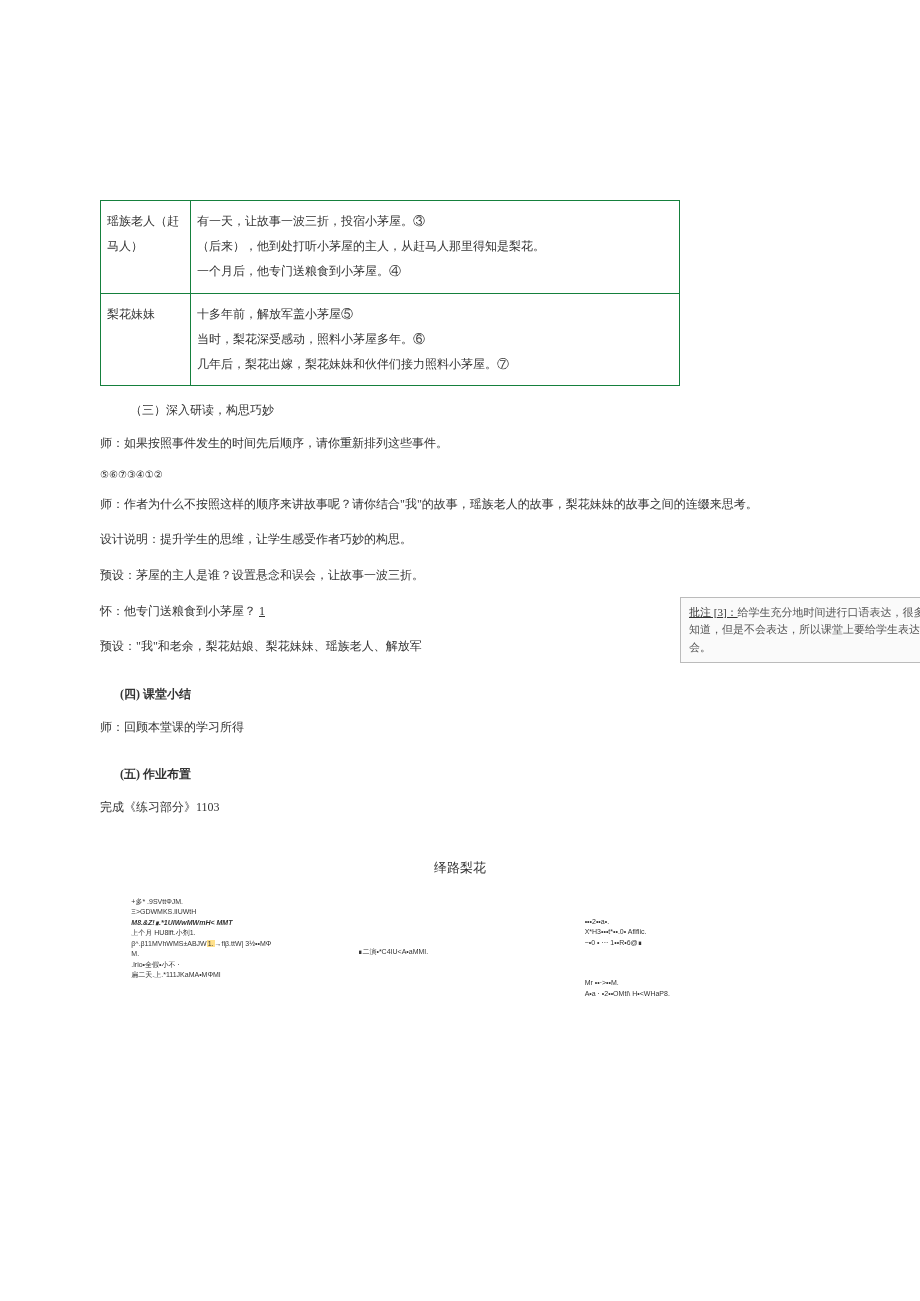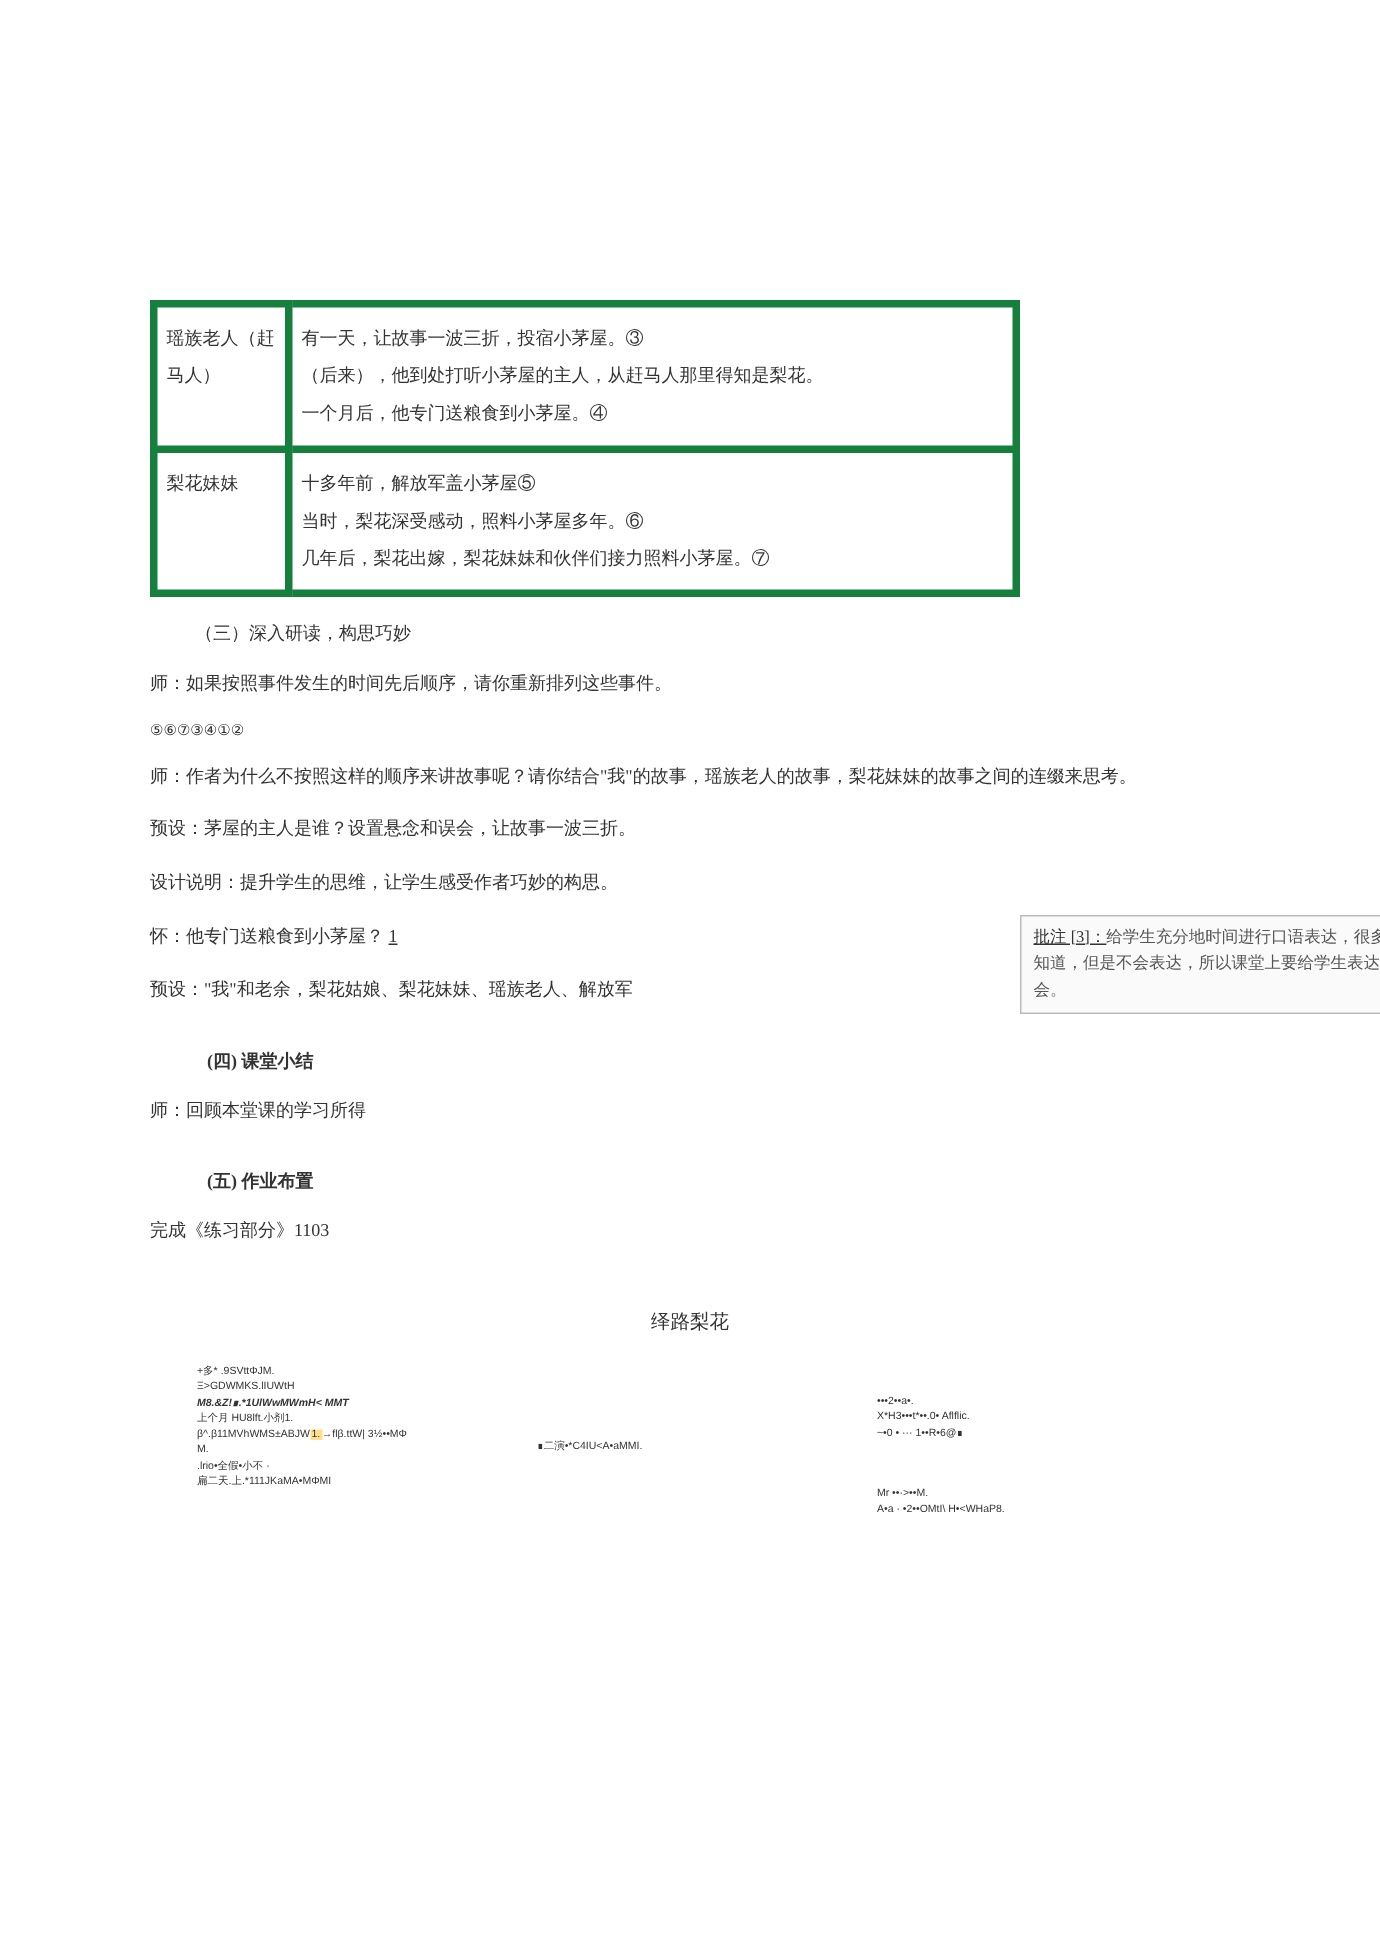--- a/index.html
+++ b/index.html
@@ -15,21 +15,21 @@
     padding: 200px 100px 100px 100px;
     position: relative;
   }
   table.main-table {
     border-collapse: collapse;
     width: 580px;
     margin-left: 0px;
     margin-bottom: 16px;
   }
   table.main-table td {
-    border: 5px solid #15803d;
+    border: 1px solid #15803d;
     padding: 8px 6px;
     vertical-align: top;
     line-height: 2.1;
     font-size: 12px;
   }
   table.main-table td.col1 {
     width: 90px;
   }
   .section-title {
     margin: 10px 0 14px 30px;
@@ -53,21 +53,21 @@
     background: #fafafa;
     padding: 6px 8px;
     font-size: 11px;
     line-height: 1.6;
     color: #555;
   }
   .underline {
     text-decoration: underline;
   }
   .sub-title {
-    margin: 28px 0 14px 38px;
+    margin: 28px 0 14px 20px;
     font-weight: bold;
     font-size: 12px;
   }
   .diagram-title {
     text-align: center;
     margin: 40px 0 20px 0;
     font-size: 13px;
   }
   .diagram {
     display: flex;
@@ -121,22 +121,22 @@
       </td>
     </tr>
   </tbody>
     </table>
 
   <div class="section-title">（三）深入研读，构思巧妙</div>
 
   <div class="para">师：如果按照事件发生的时间先后顺序，请你重新排列这些事件。</div>
   <div class="circled">⑤⑥⑦③④①②</div>
   <div class="para">师：作者为什么不按照这样的顺序来讲故事呢？请你结合"我"的故事，瑶族老人的故事，梨花妹妹的故事之间的连缀来思考。</div>
+  <div class="para">设计说明：提升学生的思维，让学生感受作者巧妙的构思。</div>
   <div class="para">预设：茅屋的主人是谁？设置悬念和误会，让故事一波三折。</div>
-  <div class="para">设计说明：提升学生的思维，让学生感受作者巧妙的构思。</div>
 
   <div style="position:relative;">
     <div class="para">
       <span>怀：他专门送粮食到小茅屋？</span>
       <span class="underline">1</span>
     </div>
     <div class="annotation" style="top:-4px;">
       <span style="color:#333;text-decoration:underline;">批注 [3]：</span><span>给学生充分地时间进行口语表达，很多时候都知道，但是不会表达，所以课堂上要给学生表达的机会。</span>
     </div>
   </div>

